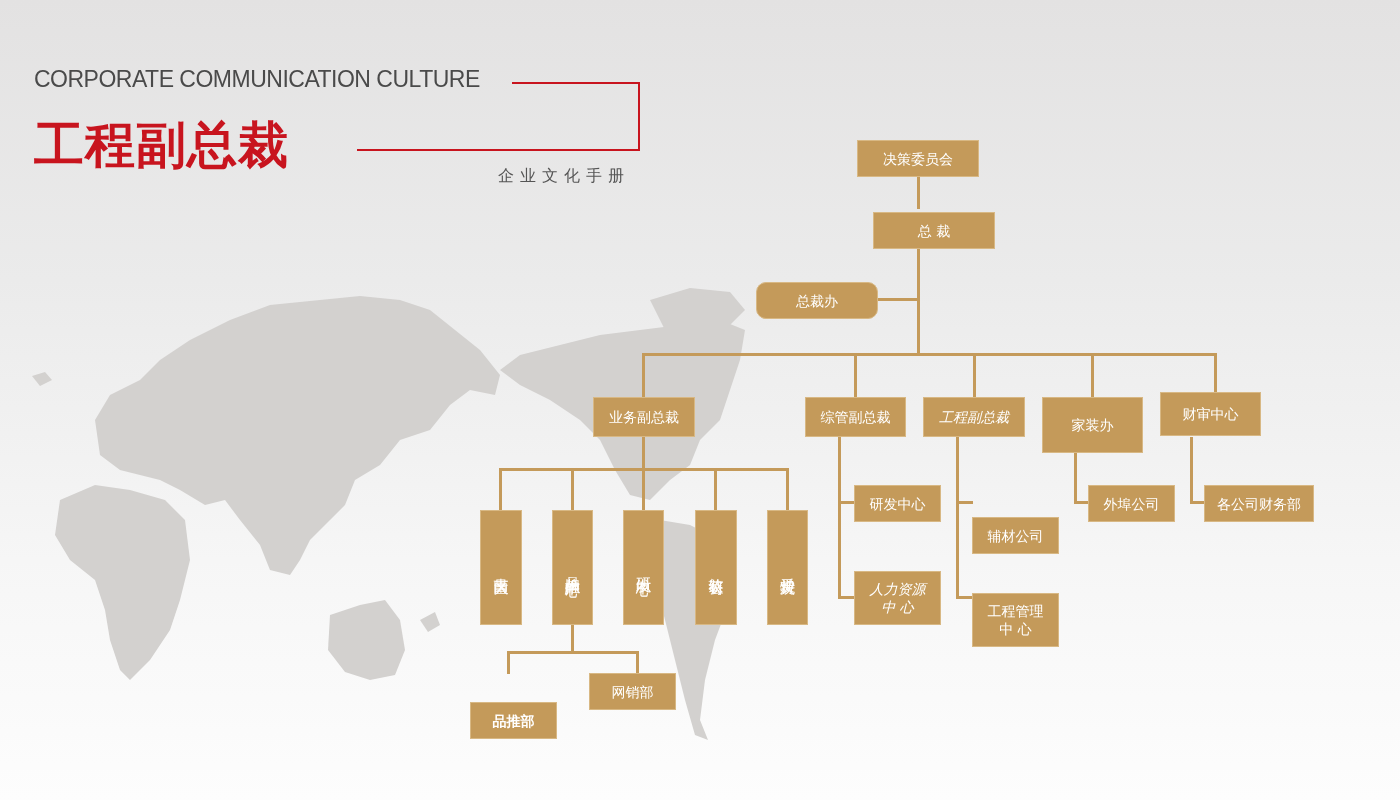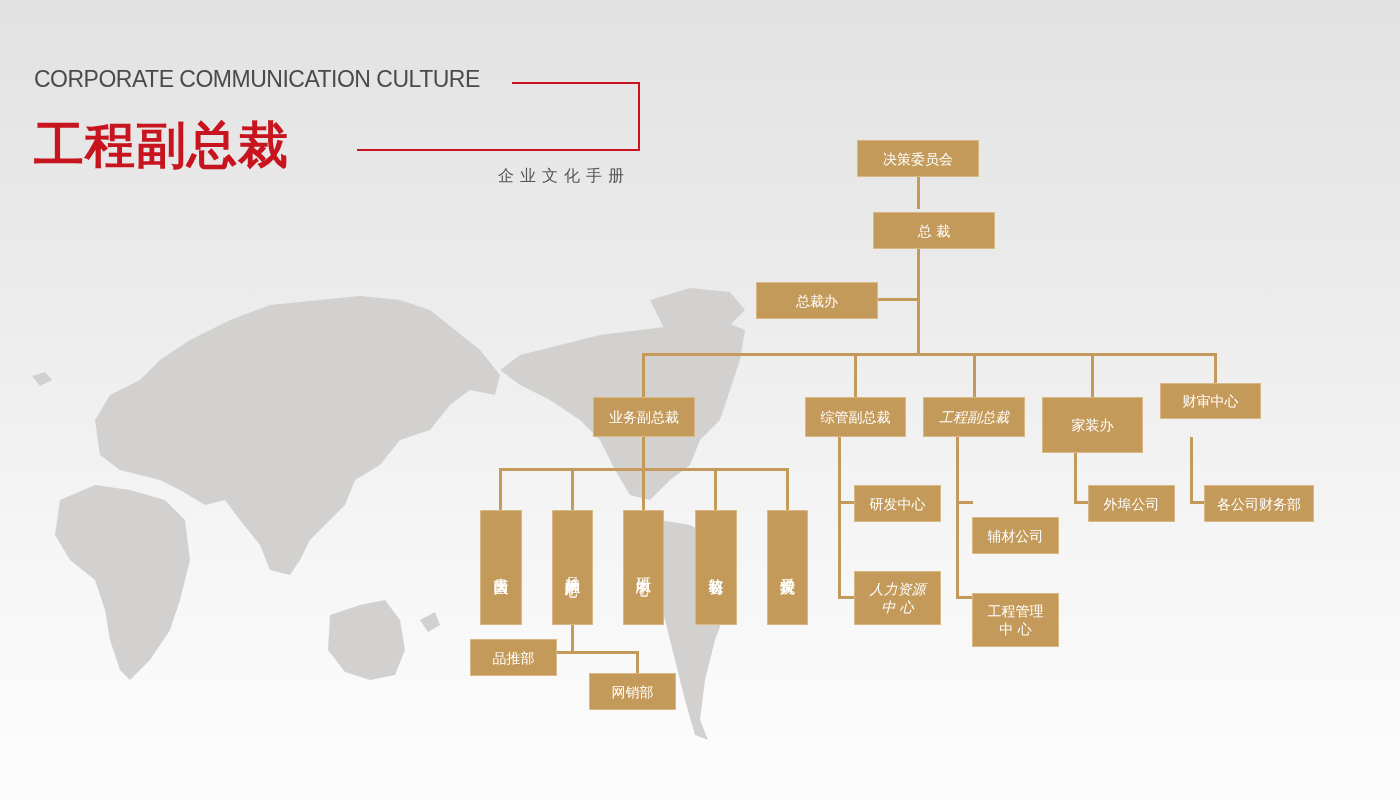--- a/index.html
+++ b/index.html
@@ -81,35 +81,35 @@
 <div class="ln" style="left:956px;top:596px;width:17px;height:3px;"></div>
 
 <div class="ln" style="left:1074px;top:437px;width:3px;height:67px;"></div>
 <div class="ln" style="left:1074px;top:501px;width:15px;height:3px;"></div>
 
 <div class="ln" style="left:1190px;top:437px;width:3px;height:67px;"></div>
 <div class="ln" style="left:1190px;top:501px;width:15px;height:3px;"></div>
 
 <div class="node" style="left:857px;top:140px;width:122px;height:37px;">决策委员会</div>
 <div class="node" style="left:857px;top:212px;width:122px;height:37px;margin-left:16px;">总 裁</div>
-<div class="node" style="left:756px;top:282px;width:122px;height:37px;">总裁办</div>
+<div class="node" style="left:756px;top:282px;width:122px;height:37px;border-radius:10px;">总裁办</div>
 
 <div class="node" style="left:593px;top:397px;width:102px;height:40px;">业务副总裁</div>
 <div class="node" style="left:805px;top:397px;width:101px;height:40px;">综管副总裁</div>
 <div class="node" style="left:923px;top:397px;width:102px;height:40px;font-style:italic;">工程副总裁</div>
 <div class="node" style="left:1042px;top:397px;width:101px;height:56px;">家装办</div>
-<div class="node" style="left:1160px;top:383px;width:101px;height:36px;">财审中心</div>
+<div class="node" style="left:1160px;top:392px;width:101px;height:44px;">财审中心</div>
 
 <div class="node v" style="left:480px;top:510px;width:42px;height:115px;">南昌大区</div>
 <div class="node v" style="left:552px;top:510px;width:41px;height:115px;">品牌推广中心</div>
 <div class="node v" style="left:623px;top:510px;width:41px;height:115px;">研发中心</div>
 <div class="node v" style="left:695px;top:510px;width:42px;height:115px;">软装公司</div>
 <div class="node v" style="left:767px;top:510px;width:41px;height:115px;">爱特大观</div>
 
-<div class="node" style="left:470px;top:639px;width:87px;height:37px;">品推部</div>
+<div class="node" style="left:470px;top:702px;width:87px;height:37px;font-weight:bold;">品推部</div>
 <div class="node" style="left:589px;top:673px;width:87px;height:37px;">网销部</div>
 
 <div class="node" style="left:854px;top:485px;width:87px;height:37px;">研发中心</div>
 <div class="node" style="left:854px;top:571px;width:87px;height:54px;white-space:pre-line;font-style:italic;">人力资源
 中 心</div>
 
 <div class="node" style="left:972px;top:485px;width:87px;height:37px;margin-top:32px;">辅材公司</div>
 <div class="node" style="left:972px;top:571px;width:87px;height:54px;white-space:pre-line;margin-top:22px;">工程管理
 中 心</div>
 

